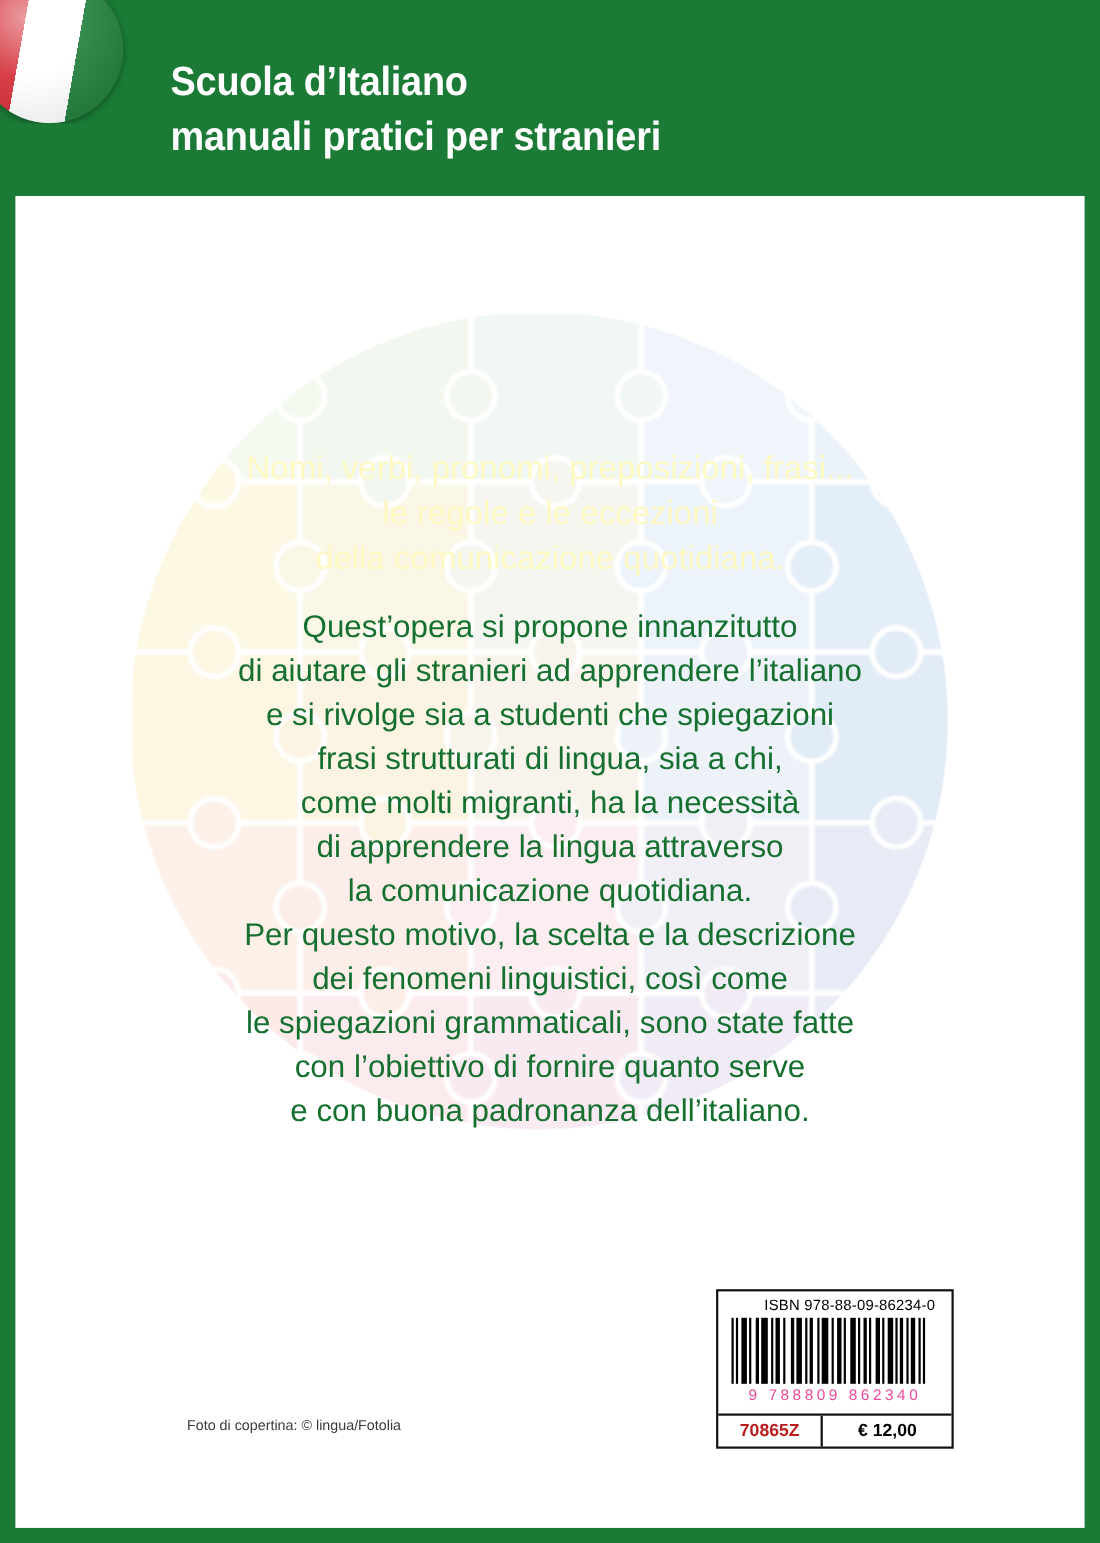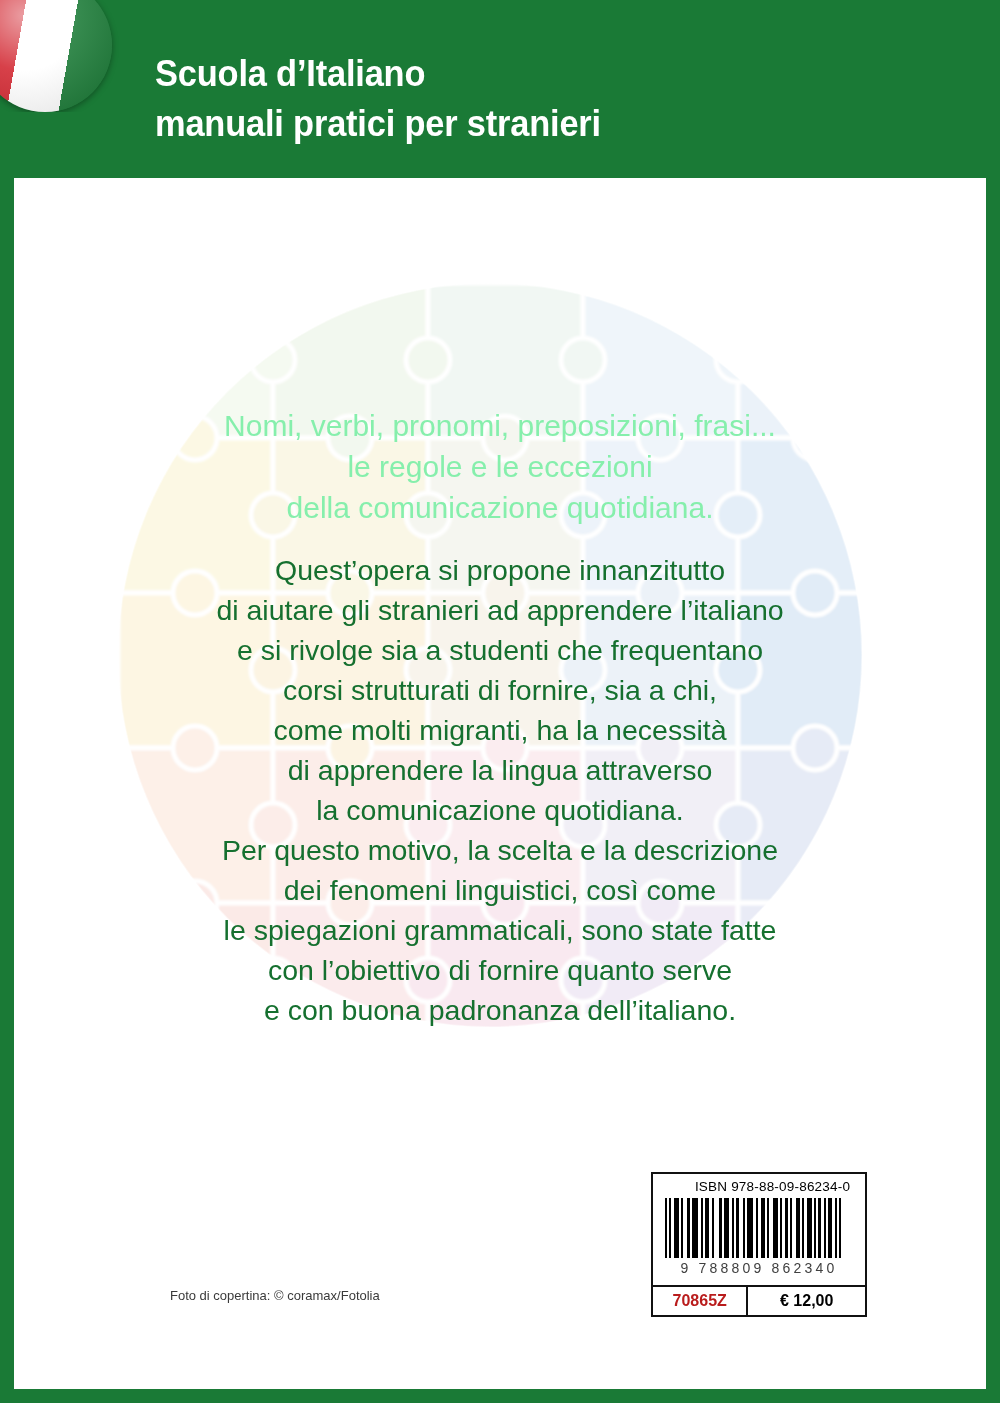--- a/index.html
+++ b/index.html
@@ -120,21 +120,21 @@
     top: 405px;
     width: 800px;
     text-align: center;
     color: #1a7a36;
     font-family: "Liberation Sans", sans-serif;
   }
   .lead {
     font-size: 30px;
     line-height: 41px;
     font-weight: normal;
-    color: #86efac;
+    color: #fef9c3;
     margin: 0 0 22px 0;
   }
   .body-copy {
     font-size: 28.5px;
     line-height: 40px;
     font-weight: normal;
     color: #15702f;
     margin: 0;
   }
   .body-copy div { white-space: nowrap; }
@@ -164,21 +164,21 @@
     margin: 4px 12px 0 12px;
     display: flex;
     align-items: stretch;
   }
   .bars span { display: block; height: 100%; background: #000; }
   .ean-digits {
     text-align: center;
     font-family: "Liberation Sans", sans-serif;
     font-size: 14px;
     letter-spacing: 3.2px;
-    color: #404040;
+    color: #ec4899;
     margin-top: 2px;
   }
   .price-row {
     position: absolute;
     left: 0;
     bottom: 0;
     width: 100%;
     height: 30px;
     border-top: 2px solid #111;
     box-sizing: border-box;
@@ -336,22 +336,22 @@
 
   <div class="copy-block">
     <p class="lead">
       <span>Nomi, verbi, pronomi, preposizioni, frasi...</span><br>
       <span>le regole e le eccezioni</span><br>
       <span>della comunicazione quotidiana.</span>
     </p>
     <div class="body-copy">
       <div>Quest’opera si propone innanzitutto</div>
       <div>di aiutare gli stranieri ad apprendere l’italiano</div>
-      <div>e si rivolge sia a studenti che frequentano</div>
-      <div>corsi strutturati di fornire, sia a chi,</div>
+      <div>e si rivolge sia a studenti che spiegazioni</div>
+      <div>frasi strutturati di lingua, sia a chi,</div>
       <div>come molti migranti, ha la necessità</div>
       <div>di apprendere la lingua attraverso</div>
       <div>la comunicazione quotidiana.</div>
       <div>Per questo motivo, la scelta e la descrizione</div>
       <div>dei fenomeni linguistici, così come</div>
       <div>le spiegazioni grammaticali, sono state fatte</div>
       <div>con l’obiettivo di fornire quanto serve</div>
       <div>e con buona padronanza dell’italiano.</div>
     </div>
   </div>
@@ -421,15 +421,15 @@
         <span style="width:2px;background:transparent"></span>
       <span style="width:2px"></span>
     </div>
     <div class="ean-digits">9 788809 862340</div>
     <div class="price-row">
       <div class="price-code">70865Z</div>
       <div class="price-value">€ 12,00</div>
     </div>
   </div>
 
-  <div class="photo-credit">Foto di copertina: © coramax/Fotolia</div>
+  <div class="photo-credit">Foto di copertina: © lingua/Fotolia</div>
 
 </div>
 
 </body></html>

